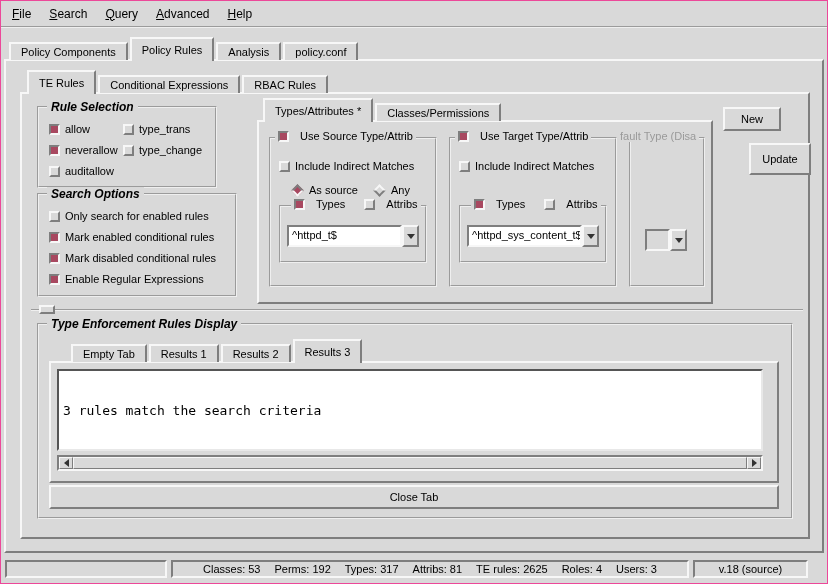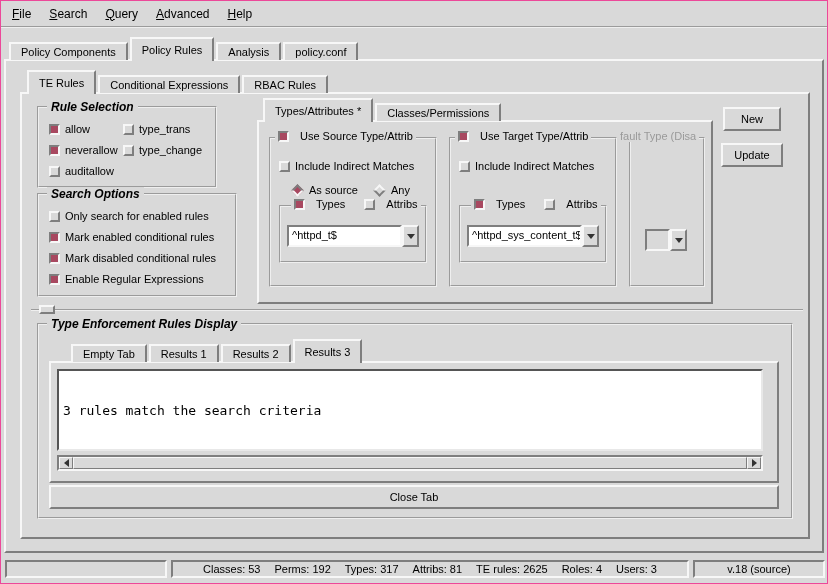--- a/index.html
+++ b/index.html
@@ -234,21 +234,21 @@
         <div class="combo-btn">
             <span class="arr-down"></span>
           </div>
       </div>
     </div>
   </div>
 
   <div class="btn" style="left:722px; top:106px; width:58px; height:24px;">
     <span>New</span>
   </div>
-  <div class="btn" style="left:720px; top:142px; width:62px; height:24px;">
+  <div class="btn" style="left:748px; top:142px; width:62px; height:32px;">
     <span>Update</span>
   </div>
 
   <div class="abs" style="left:30px; top:308px; width:772px; border-top:2px groove #efefef;"></div>
   <div class="abs out" style="left:38px; top:304px; width:16px; height:9px;"></div>
 
   <div class="grp" style="left:36px; top:322px; width:756px; height:196px;">
     <span class="grp-title">Type Enforcement Rules Display</span>
 
     <div class="abs out" style="left:10px; top:36px; width:730px; height:122px;"></div>
@@ -293,17 +293,17 @@
   <div class="seg" style="left:4px; top:559px; width:162px;"></div>
   <div class="seg stats" style="left:170px; top:559px; width:518px;">
     <span>Classes: 53</span>
     <span>Perms: 192</span>
     <span>Types: 317</span>
     <span>Attribs: 81</span>
     <span>TE rules: 2625</span>
     <span>Roles: 4</span>
     <span>Users: 3</span>
   </div>
-  <div class="seg" style="left:692px; top:559px; width:132px;">
+  <div class="seg" style="left:692px; top:559px; width:115px;">
     <span>v.18 (source)</span>
   </div>
 
 </div>
 
 </body></html>

